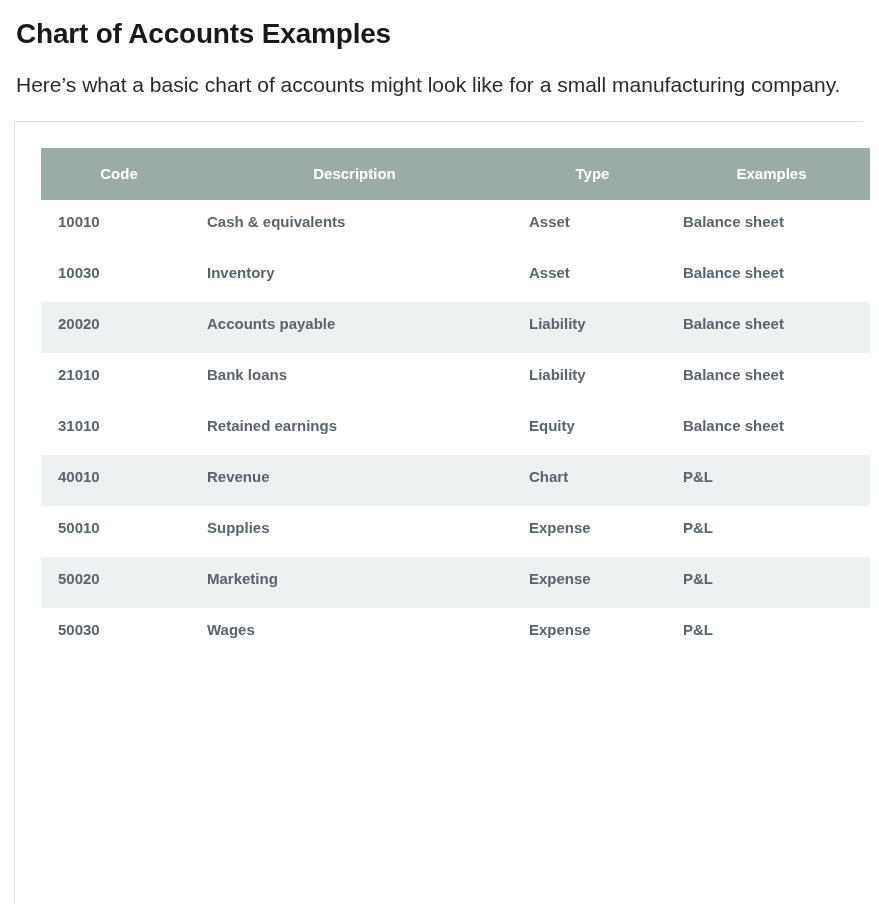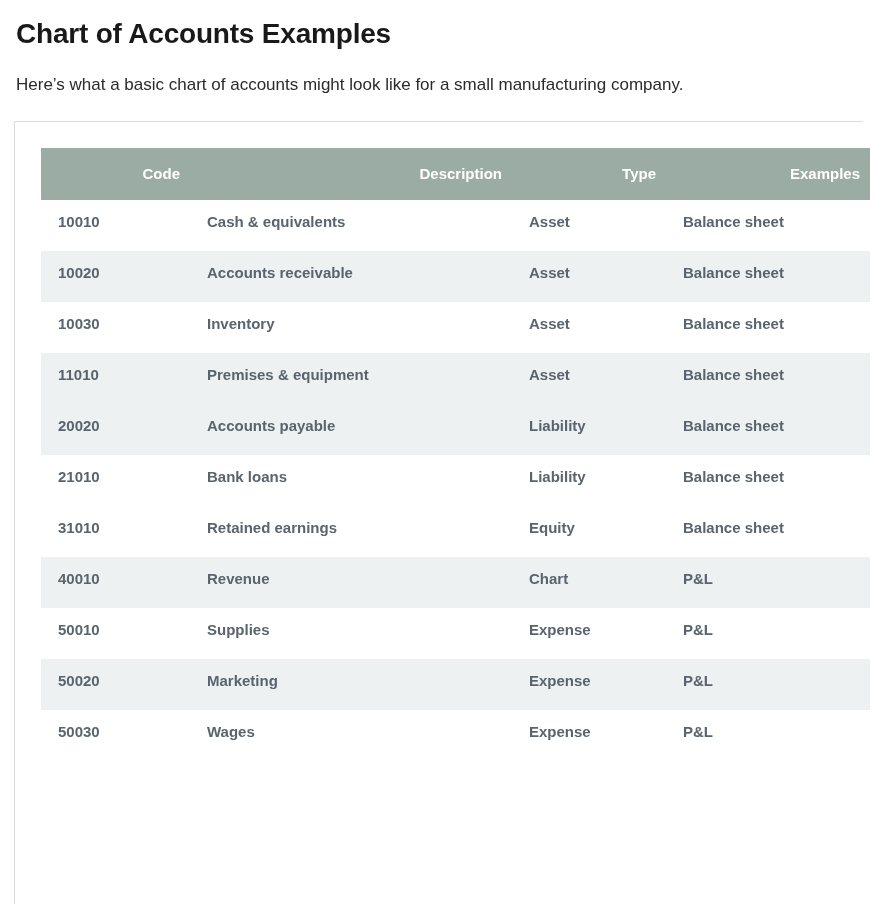--- a/index.html
+++ b/index.html
@@ -28,21 +28,21 @@
     margin: 0;
     padding-top: 17px;
     font-size: 28px;
     line-height: 1.2;
     font-weight: 700;
     letter-spacing: -0.2px;
     color: var(--title-text);
   }
   .intro {
     margin: 22px 16px 0 0;
-    font-size: 17px;
+    font-size: 21px;
     line-height: 24px;
     color: var(--body-text);
   }
   .table-card {
     margin-top: 24px;
     margin-left: -2px; 
     width: calc(100% - 14px);
     border: 1px solid var(--border);
     border-right: none;
     border-bottom: none;
@@ -57,21 +57,21 @@
   }
   col.col-code        { width: 149px; }
   col.col-description { width: 322px; }
   col.col-type        { width: 154px; }
   col.col-category    { width: 204px; }
   thead th {
     background: var(--header-bg);
     color: var(--header-text);
     font-size: 15px;
     font-weight: 700;
-    text-align: right;
+    text-align: center;
     height: 52px;
     padding: 0 10px 0 17px;
     vertical-align: middle;
   }
   tbody td {
     color: var(--cell-text);
     font-size: 15px;
     font-weight: 700;
     text-align: left;
     height: 51px;
@@ -104,35 +104,23 @@
           <th>Examples</th>
         </tr>
       </thead>
       <tbody>
           <tr>
             <td>10010</td>
             <td>Cash &amp; equivalents</td>
             <td>Asset</td>
             <td>Balance sheet</td>
           </tr>
-          <tr class="alt">
-            <td>10020</td>
-            <td>Accounts receivable</td>
-            <td>Asset</td>
-            <td>Balance sheet</td>
-          </tr>
           <tr>
             <td>10030</td>
             <td>Inventory</td>
-            <td>Asset</td>
-            <td>Balance sheet</td>
-          </tr>
-          <tr class="alt">
-            <td>11010</td>
-            <td>Premises &amp; equipment</td>
             <td>Asset</td>
             <td>Balance sheet</td>
           </tr>
           <tr class="alt">
             <td>20020</td>
             <td>Accounts payable</td>
             <td>Liability</td>
             <td>Balance sheet</td>
           </tr>
           <tr>

